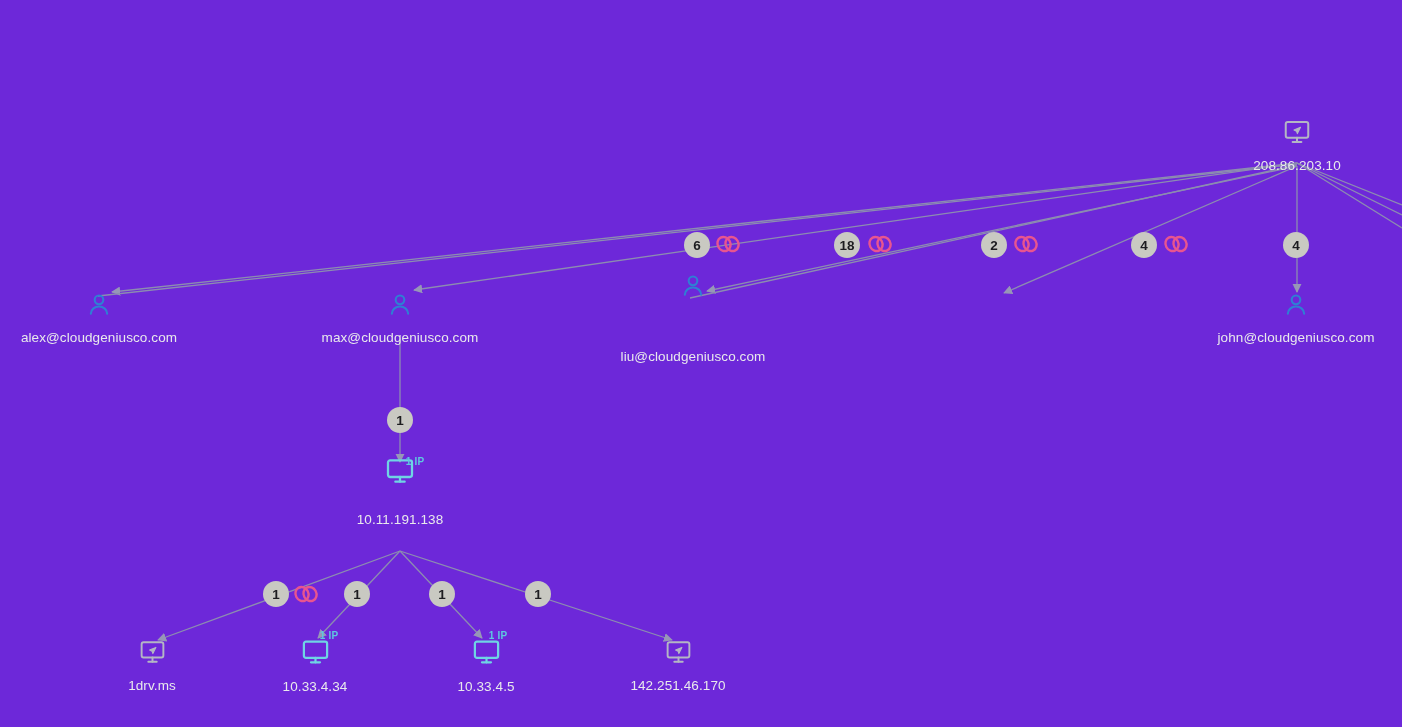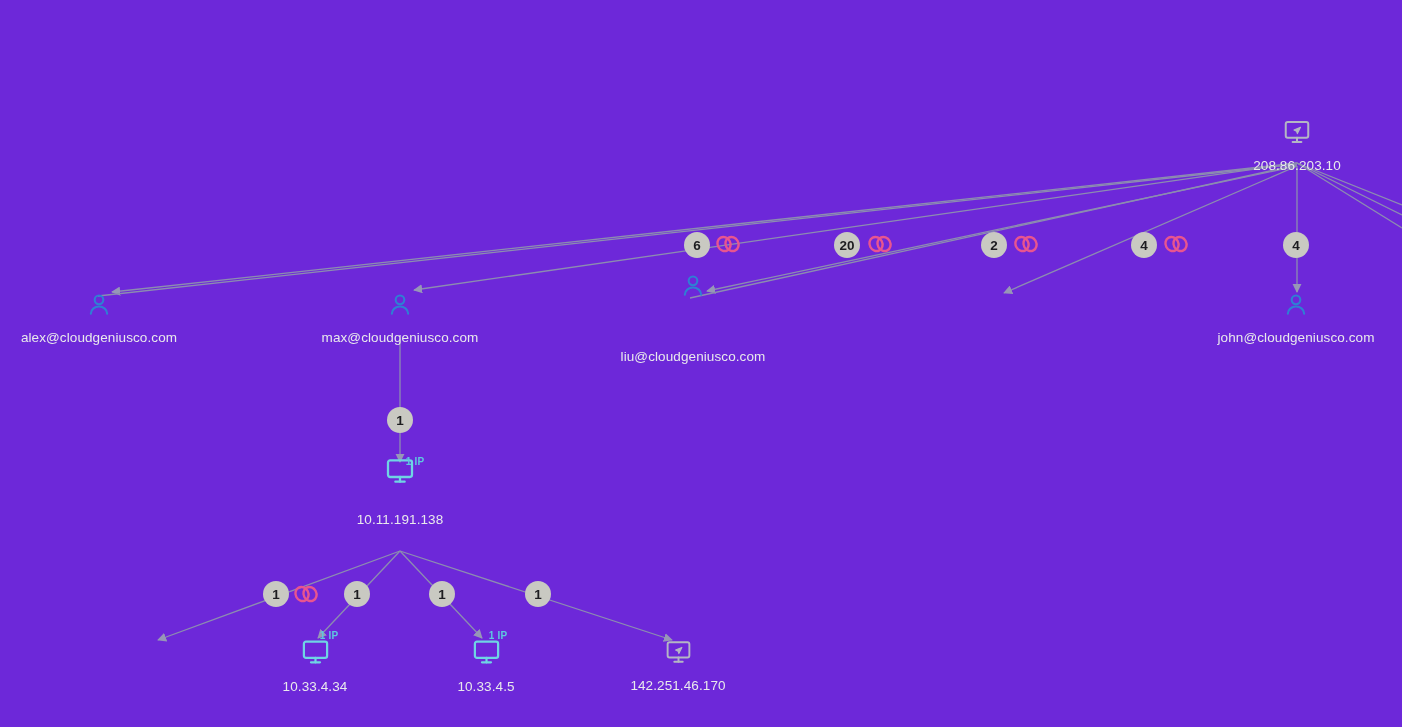--- a/index.html
+++ b/index.html
@@ -165,20 +165,31 @@
     <span class="node-icon">
       <svg width="32" height="32" viewBox="0 0 24 24" fill="none" stroke="#6fd4e4" stroke-width="1.7" stroke-linecap="round" stroke-linejoin="round">
         <rect x="3" y="4" width="18" height="12.5" rx="1.6"></rect>
         <line x1="12" y1="16.5" x2="12" y2="20"></line>
         <line x1="8.5" y1="20" x2="15.5" y2="20"></line>
       </svg>
     </span>
     <span class="node-label">10.11.191.138</span>
   </div>
 
+  <div class="node" style="left:152px; top:665px;">
+    <span class="node-icon">
+      <svg width="29" height="29" viewBox="0 0 24 24" fill="none" stroke="#b4b6c4" stroke-width="1.6" stroke-linecap="round" stroke-linejoin="round">
+        <rect x="3" y="4" width="18" height="12.5" rx="1.6"></rect>
+        <line x1="12" y1="16.5" x2="12" y2="20"></line>
+        <line x1="8.5" y1="20" x2="15.5" y2="20"></line>
+        <path d="M14.8 8.2 L9.6 10.4 L11.6 11.3 L12.3 13.3 Z" fill="#b4b6c4" stroke-width="0.9"></path>
+      </svg>
+    </span>
+    <span class="node-label">1drv.ms</span>
+  </div>
 
   <div class="node" style="left:315px; top:665px;">
     <span class="node-icon">
       <svg width="31" height="31" viewBox="0 0 24 24" fill="none" stroke="#6fd4e4" stroke-width="1.7" stroke-linecap="round" stroke-linejoin="round">
         <rect x="3" y="4" width="18" height="12.5" rx="1.6"></rect>
         <line x1="12" y1="16.5" x2="12" y2="20"></line>
         <line x1="8.5" y1="20" x2="15.5" y2="20"></line>
       </svg>
     </span>
     <span class="node-label">10.33.4.34</span>
@@ -201,21 +212,21 @@
         <rect x="3" y="4" width="18" height="12.5" rx="1.6"></rect>
         <line x1="12" y1="16.5" x2="12" y2="20"></line>
         <line x1="8.5" y1="20" x2="15.5" y2="20"></line>
         <path d="M14.8 8.2 L9.6 10.4 L11.6 11.3 L12.3 13.3 Z" fill="#b4b6c4" stroke-width="0.9"></path>
       </svg>
     </span>
     <span class="node-label">142.251.46.170</span>
   </div>
 
   <div class="badge" style="left:697px; top:245px;">6</div>
-  <div class="badge" style="left:847px; top:245px;">20</div>
+  <div class="badge" style="left:847px; top:245px;">18</div>
   <div class="badge" style="left:994px; top:245px;">2</div>
   <div class="badge" style="left:1144px; top:245px;">4</div>
   <div class="badge" style="left:1296px; top:245px;">4</div>
   <div class="badge" style="left:400px; top:420px;">1</div>
   <div class="badge" style="left:276px; top:594px;">1</div>
   <div class="badge" style="left:357px; top:594px;">1</div>
   <div class="badge" style="left:442px; top:594px;">1</div>
   <div class="badge" style="left:538px; top:594px;">1</div>
 
   <span class="link-icon" style="left:728px; top:244px;">

